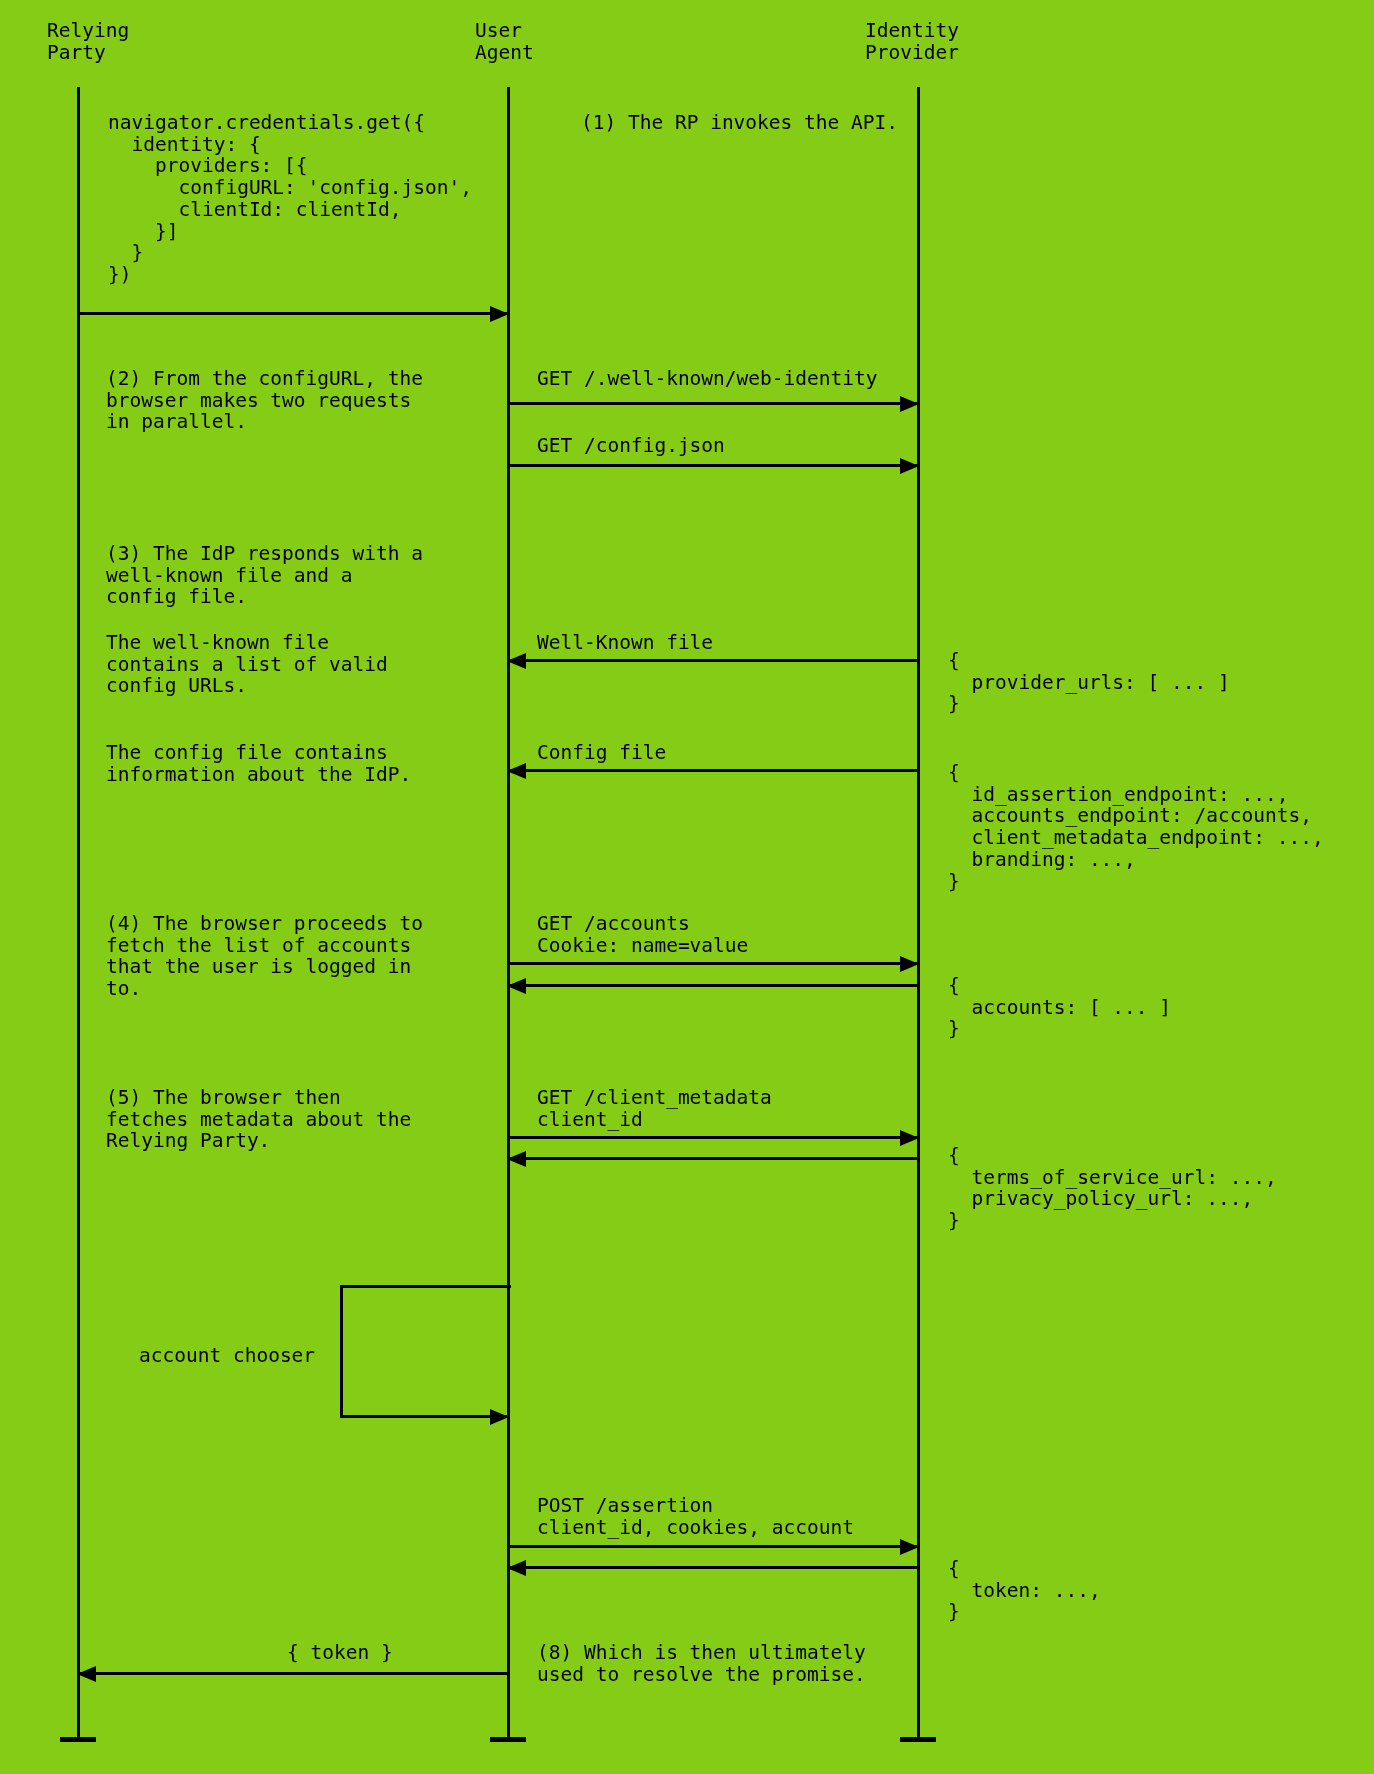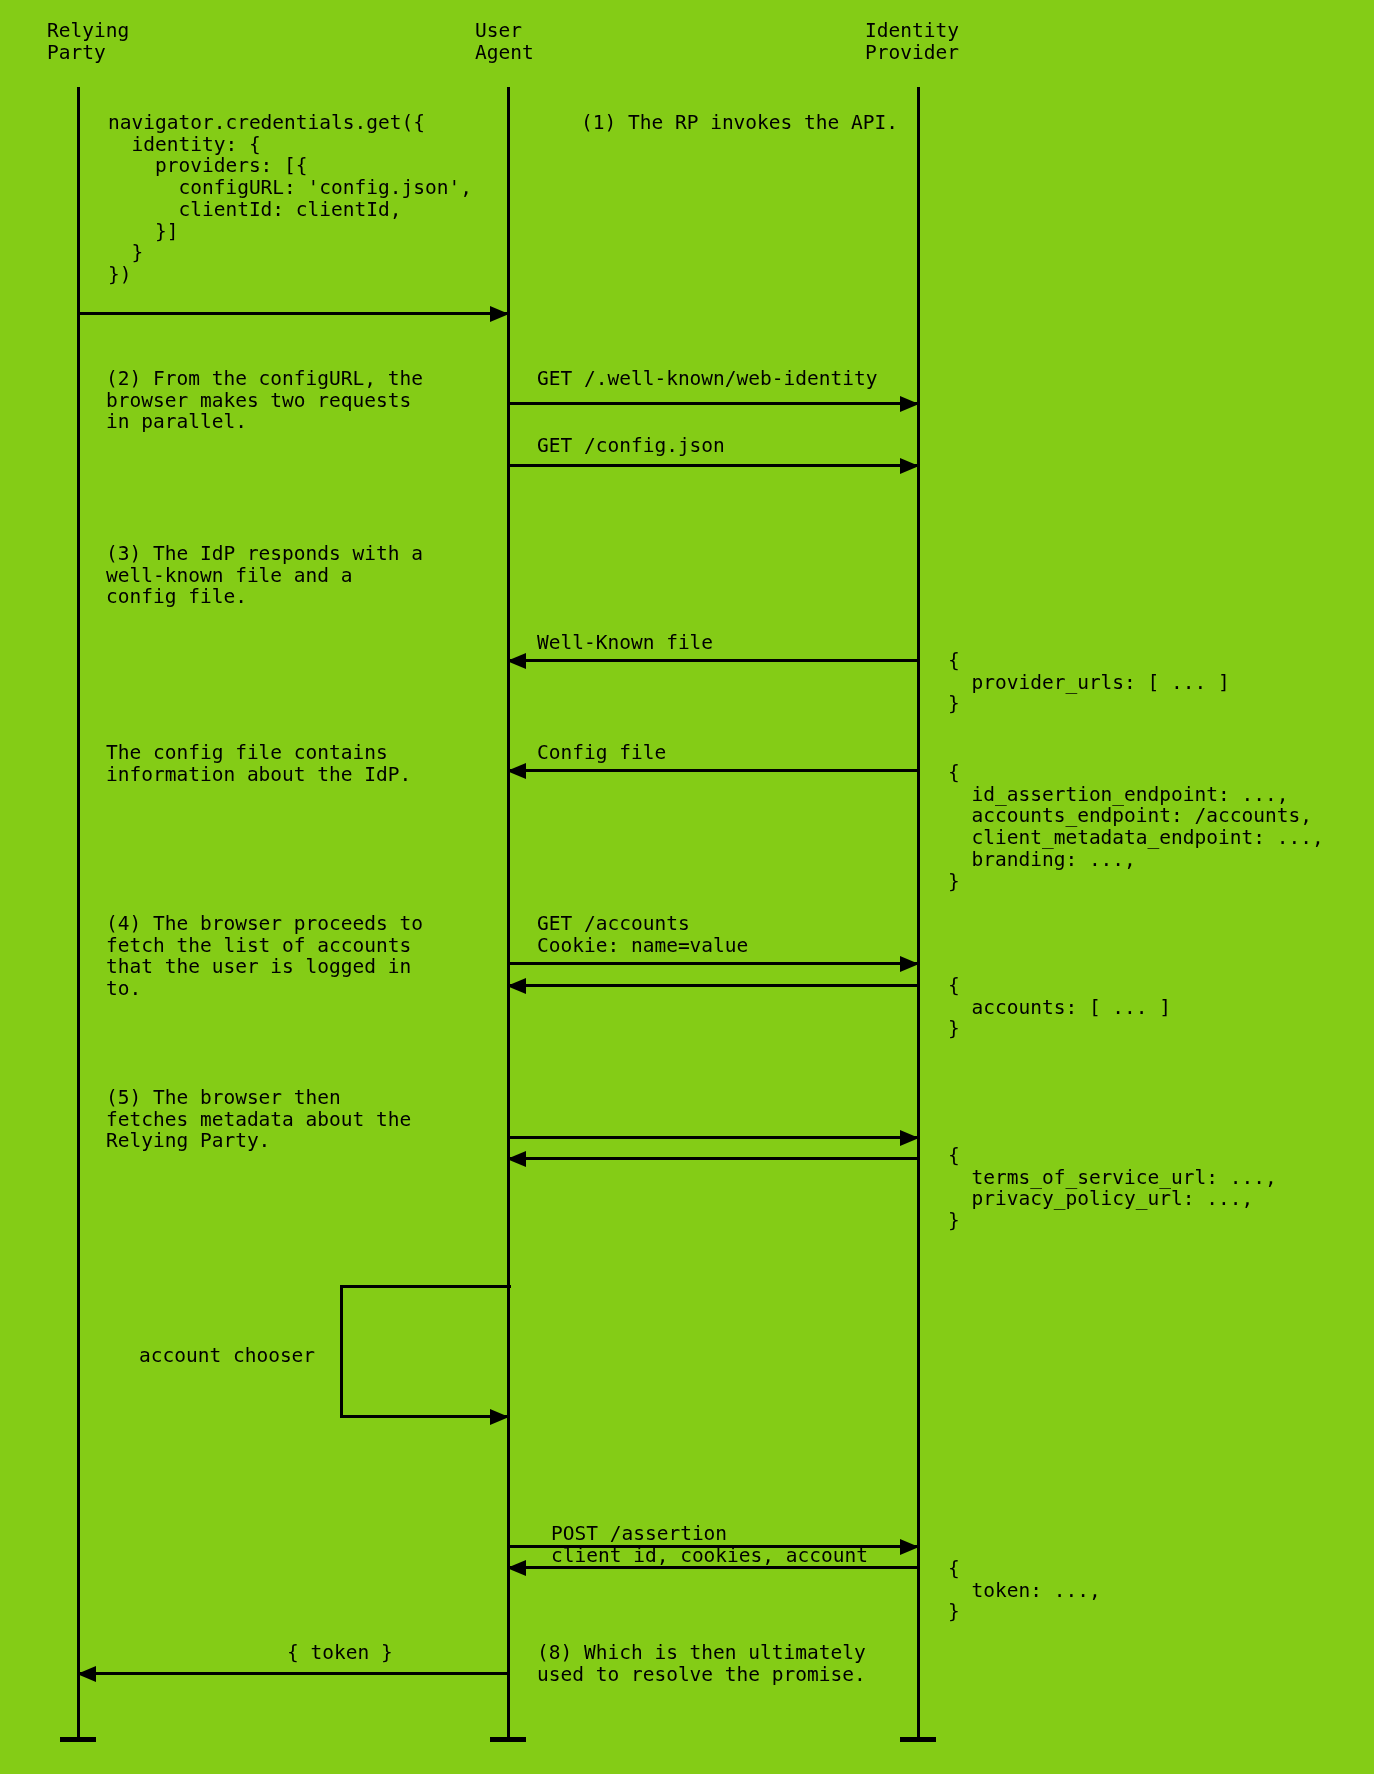--- a/index.html
+++ b/index.html
@@ -64,20 +64,23 @@
 in parallel.</div>
   <div class="mono" style="left:537px; top:368px;">GET /.well-known/web-identity</div>
   <div class="arrow head-right" style="left:508px; top:402px; width:410px;"></div>
   <div class="mono" style="left:537px; top:435px;">GET /config.json</div>
   <div class="arrow head-right" style="left:508px; top:464px; width:410px;"></div>
 
   <div class="mono" style="left:106px; top:503px;margin-top:40px;">(3) The IdP responds with a
 well-known file and a
 config file.</div>
 
+  <div class="mono" style="left:106px; top:632px;">The well-known file
+contains a list of valid
+config URLs.</div>
   <div class="mono" style="left:537px; top:632px;">Well-Known file</div>
   <div class="arrow head-left" style="left:508px; top:659px; width:410px;"></div>
   <div class="mono" style="left:948px; top:650px;">{
   provider_urls: [ ... ]
 }</div>
 
   <div class="mono" style="left:106px; top:742px;">The config file contains
 information about the IdP.</div>
   <div class="mono" style="left:537px; top:742px;">Config file</div>
   <div class="arrow head-left" style="left:508px; top:769px; width:410px;"></div>
@@ -96,33 +99,35 @@
 Cookie: name=value</div>
   <div class="arrow head-right" style="left:508px; top:962px; width:410px;"></div>
   <div class="arrow head-left" style="left:508px; top:984px; width:410px;"></div>
   <div class="mono" style="left:948px; top:975px;">{
   accounts: [ ... ]
 }</div>
 
   <div class="mono" style="left:106px; top:1087px;">(5) The browser then
 fetches metadata about the
 Relying Party.</div>
+  <div class="mono" style="left:537px; top:1087px;">GET /client_metadata
+client_id</div>
   <div class="arrow head-right" style="left:508px; top:1136px; width:410px;"></div>
   <div class="arrow head-left" style="left:508px; top:1157px; width:410px;"></div>
   <div class="mono" style="left:948px; top:1145px;">{
   terms_of_service_url: ...,
   privacy_policy_url: ...,
 }</div>
 
   <div class="arrow" style="left:340px; top:1285px; width:171px;"></div>
   <div class="vline" style="left:340px; top:1285px; height:133px;"></div>
   <div class="arrow head-right" style="left:340px; top:1415px; width:168px;"></div>
   <div class="mono" style="left:139px; top:1345px;">account chooser</div>
 
-  <div class="mono" style="left:551px; top:1495px;margin-top:28px;">POST /assertion
+  <div class="mono" style="left:537px; top:1495px;">POST /assertion
 client_id, cookies, account</div>
   <div class="arrow head-right" style="left:508px; top:1545px; width:410px;"></div>
   <div class="arrow head-left" style="left:508px; top:1566px; width:410px;"></div>
   <div class="mono" style="left:948px; top:1558px;">{
   token: ...,
 }</div>
 
   <div class="mono" style="left:287px; top:1642px;">{ token }</div>
   <div class="mono" style="left:537px; top:1642px;">(8) Which is then ultimately
 used to resolve the promise.</div>

